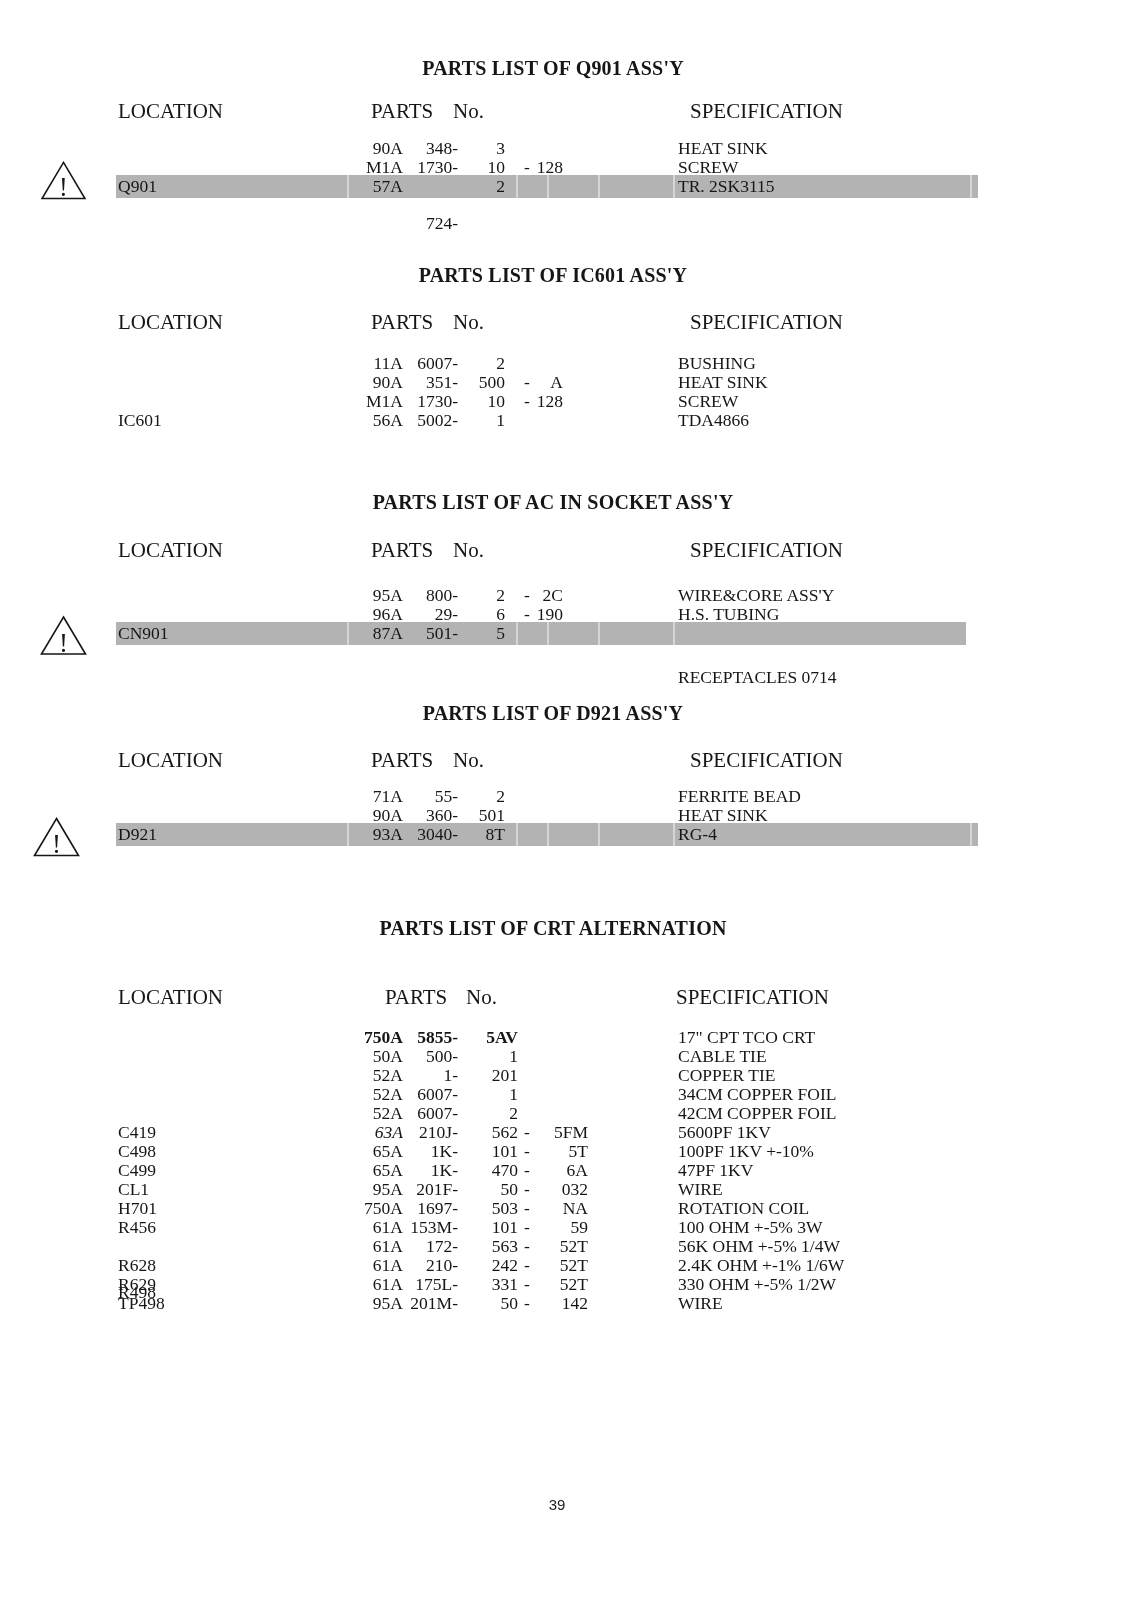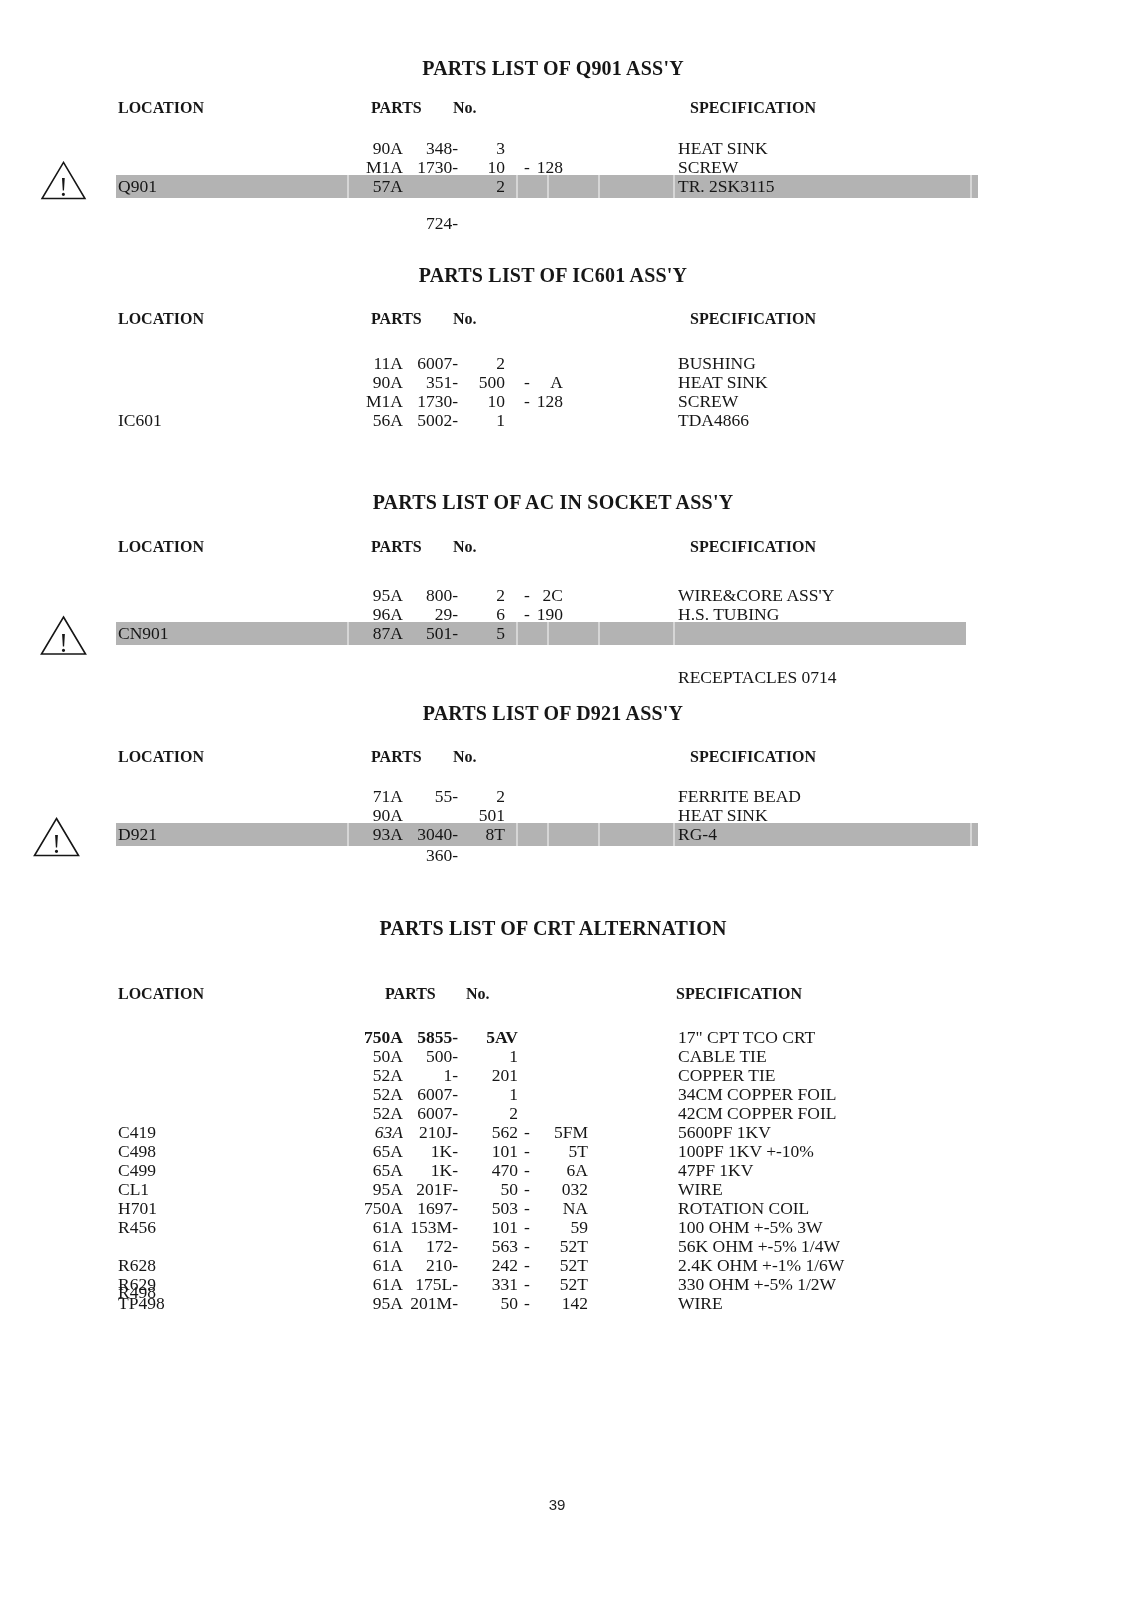--- a/index.html
+++ b/index.html
@@ -5,21 +5,21 @@
   html,body{margin:0;padding:0;background:#ffffff;}
   #canvas{
     position:relative;width:1131px;height:1600px;background:#ffffff;
     font-family:"Liberation Serif", serif;color:#161616;overflow:hidden;
   }
   .abs{position:absolute;white-space:nowrap;}
   .section-title{
     left:0;width:1106px;text-align:center;
     font-size:20px;font-weight:bold;letter-spacing:.2px;
   }
-  .hdr{font-size:16px;font-weight:bold;}
+  .hdr{font-size:21px;font-weight:normal;}
   .cell{font-size:17.5px;line-height:19px;height:19px;}
   .right{text-align:right;}
   .center{text-align:center;}
   .boldcell{font-weight:bold;}
   .hl-bar{position:absolute;height:23px;background:#b3b3b3;}
   .hl-sep{position:absolute;top:0;width:2px;height:23px;background:#d6d6d6;}
   .tri{position:absolute;}
   .pageno{
     left:0;width:1114px;text-align:center;
     font-family:"Liberation Sans", sans-serif;font-size:15px;color:#222;
@@ -124,21 +124,21 @@
     <div class="abs section-title" style="top: 702px;">PARTS LIST OF D921 ASS'Y</div>
     <div class="abs hdr" style="left: 118px; top: 748px;">LOCATION</div>
     <div class="abs hdr" style="left: 371px; top: 748px;">PARTS</div>
     <div class="abs hdr" style="left: 453px; top: 748px;">No.</div>
     <div class="abs hdr" style="left: 690px; top: 748px;">SPECIFICATION</div>
     <div class="abs cell right" style="left: 318px; top: 787px; width: 85px;">71A</div>
     <div class="abs cell right" style="left: 398px; top: 787px; width: 60px;">55-</div>
     <div class="abs cell right" style="left: 455px; top: 787px; width: 50px;">2</div>
     <div class="abs cell" style="left: 678px; top: 787px;">FERRITE BEAD</div>
     <div class="abs cell right" style="left: 318px; top: 806px; width: 85px;">90A</div>
-    <div class="abs cell right" style="left: 398px; top: 806px; width: 60px; margin-top: 40px;">360-</div>
+    <div class="abs cell right" style="left: 398px; top: 806px; width: 60px;">360-</div>
     <div class="abs cell right" style="left: 455px; top: 806px; width: 50px;">501</div>
     <div class="abs cell" style="left: 678px; top: 806px;">HEAT SINK</div>
     <div class="hl-bar" style="left: 116px; top: 823px; width: 862px; background: rgb(179, 179, 179);">
       <div class="hl-sep" style="left: 231px;"></div>
       <div class="hl-sep" style="left: 400px;"></div>
       <div class="hl-sep" style="left: 431px;"></div>
       <div class="hl-sep" style="left: 482px;"></div>
       <div class="hl-sep" style="left: 557px;"></div>
       <div class="hl-sep" style="left: 854px;"></div>
     </div>

